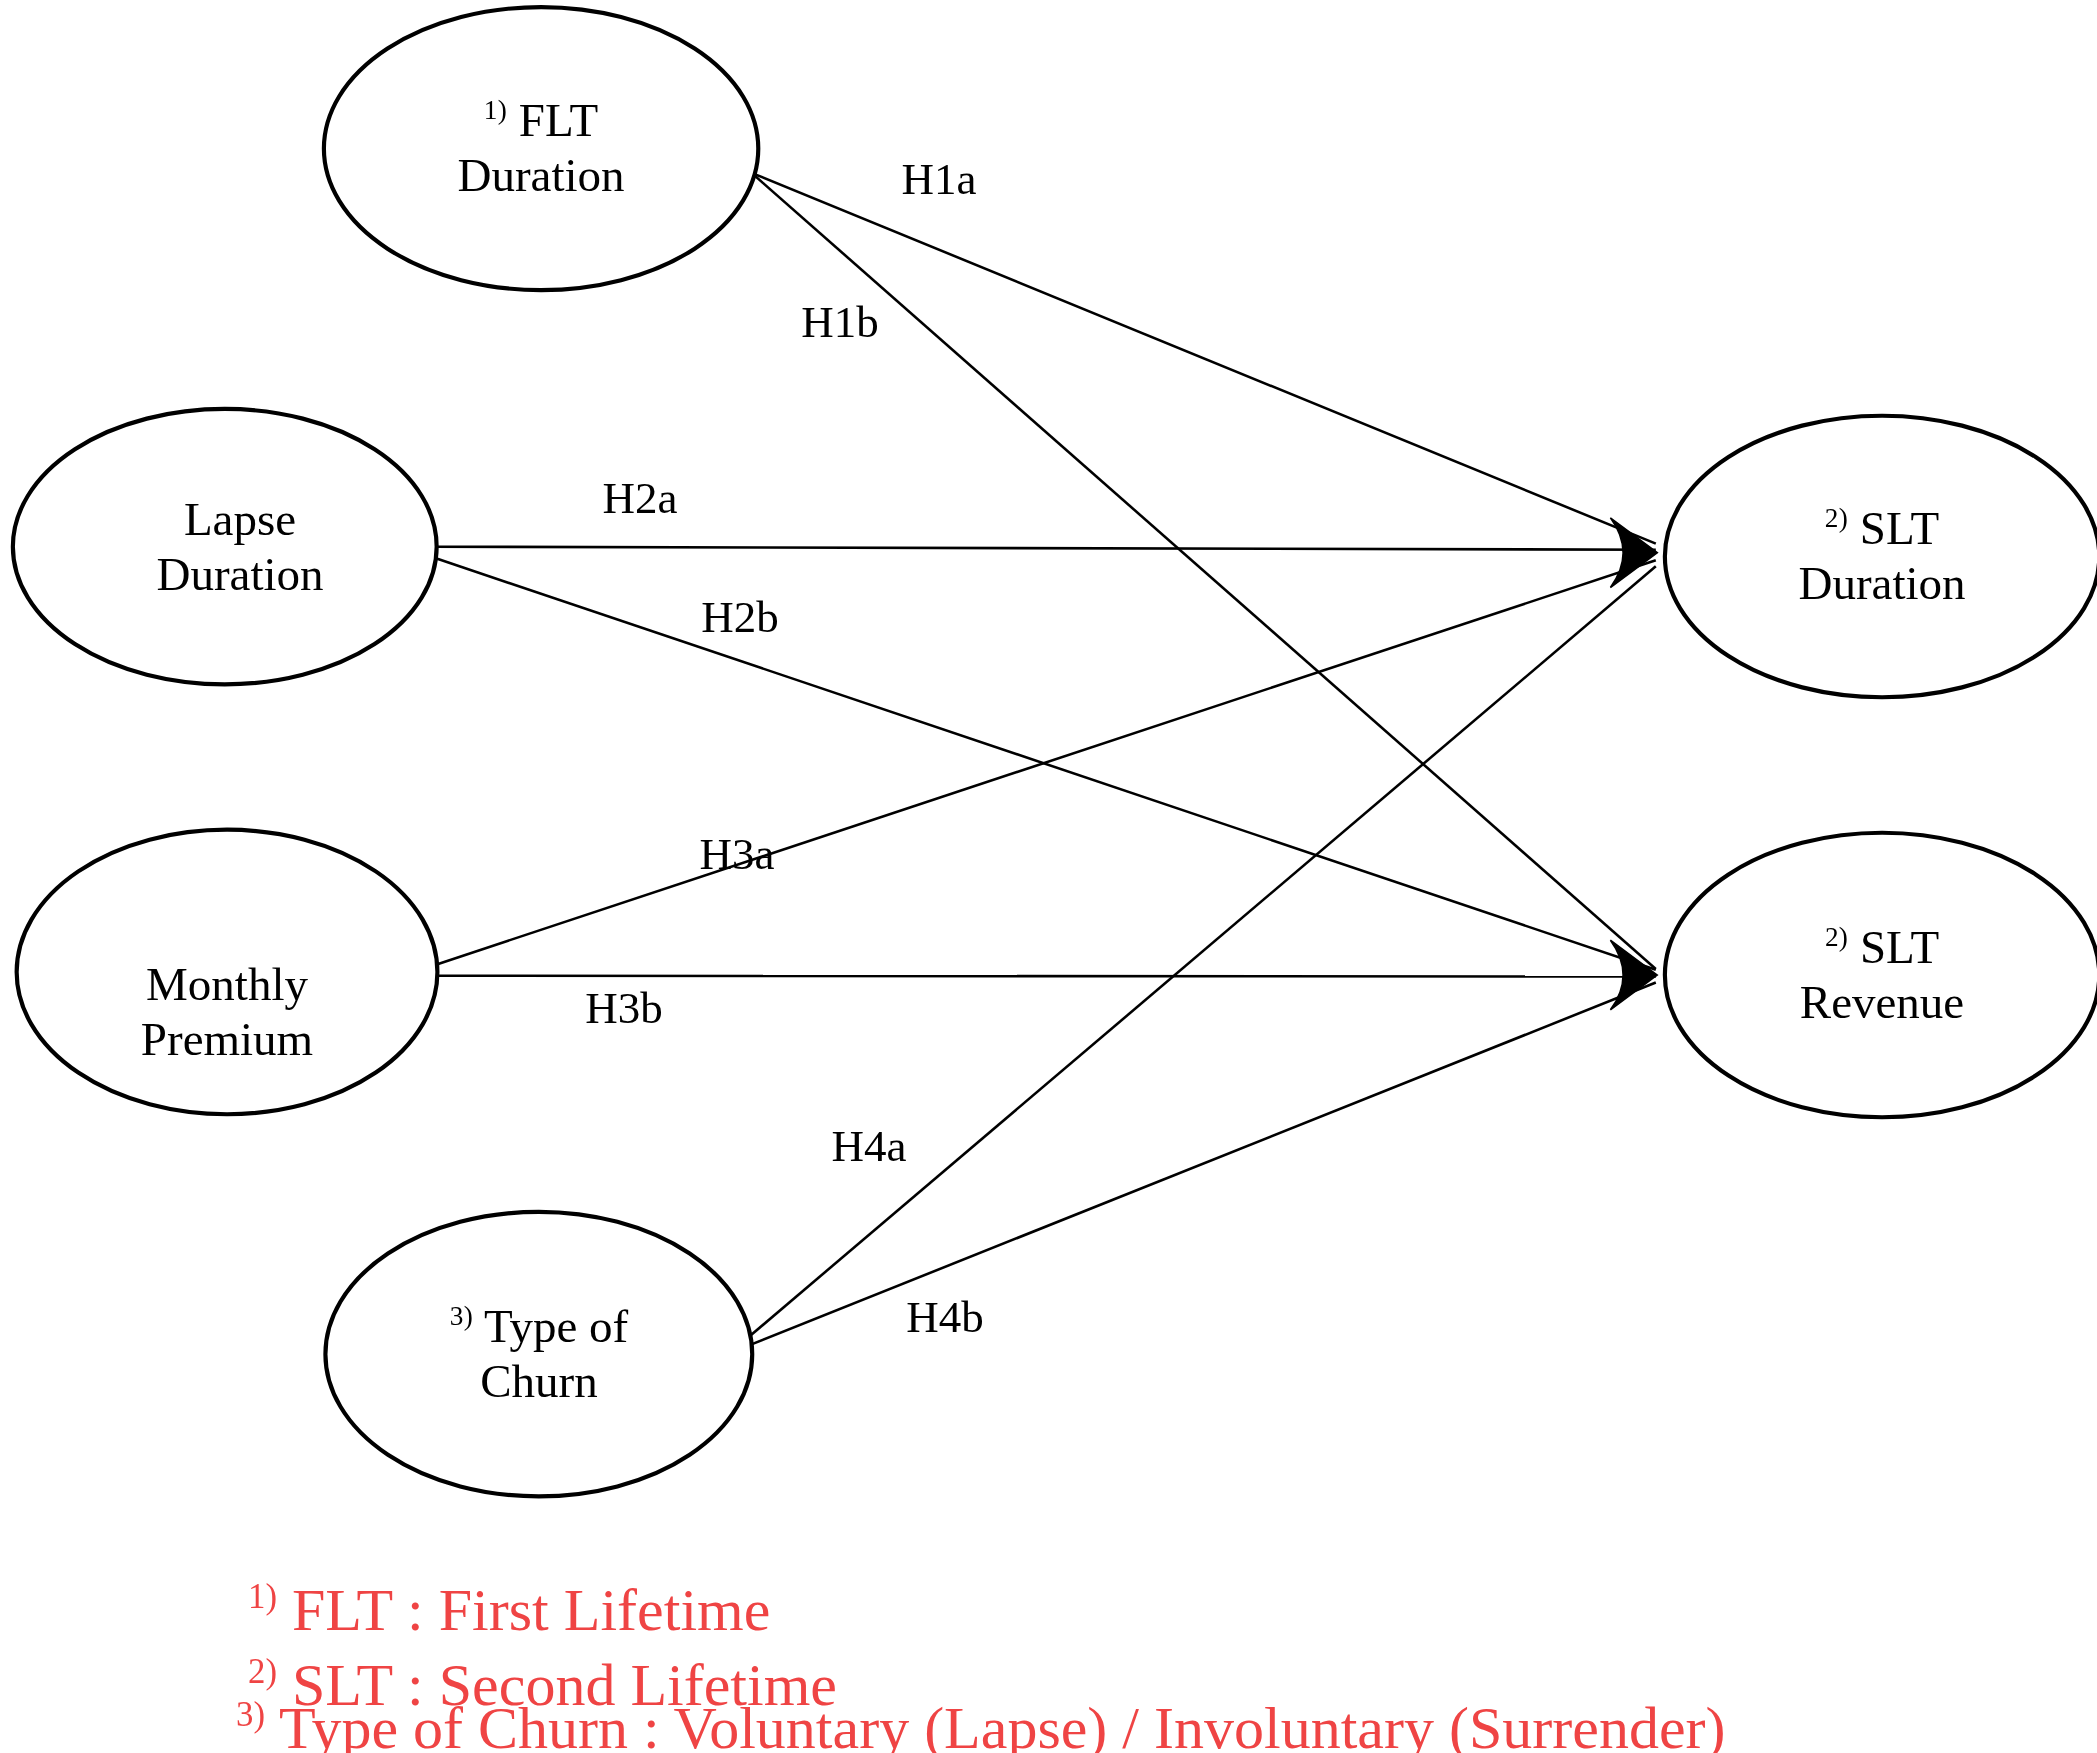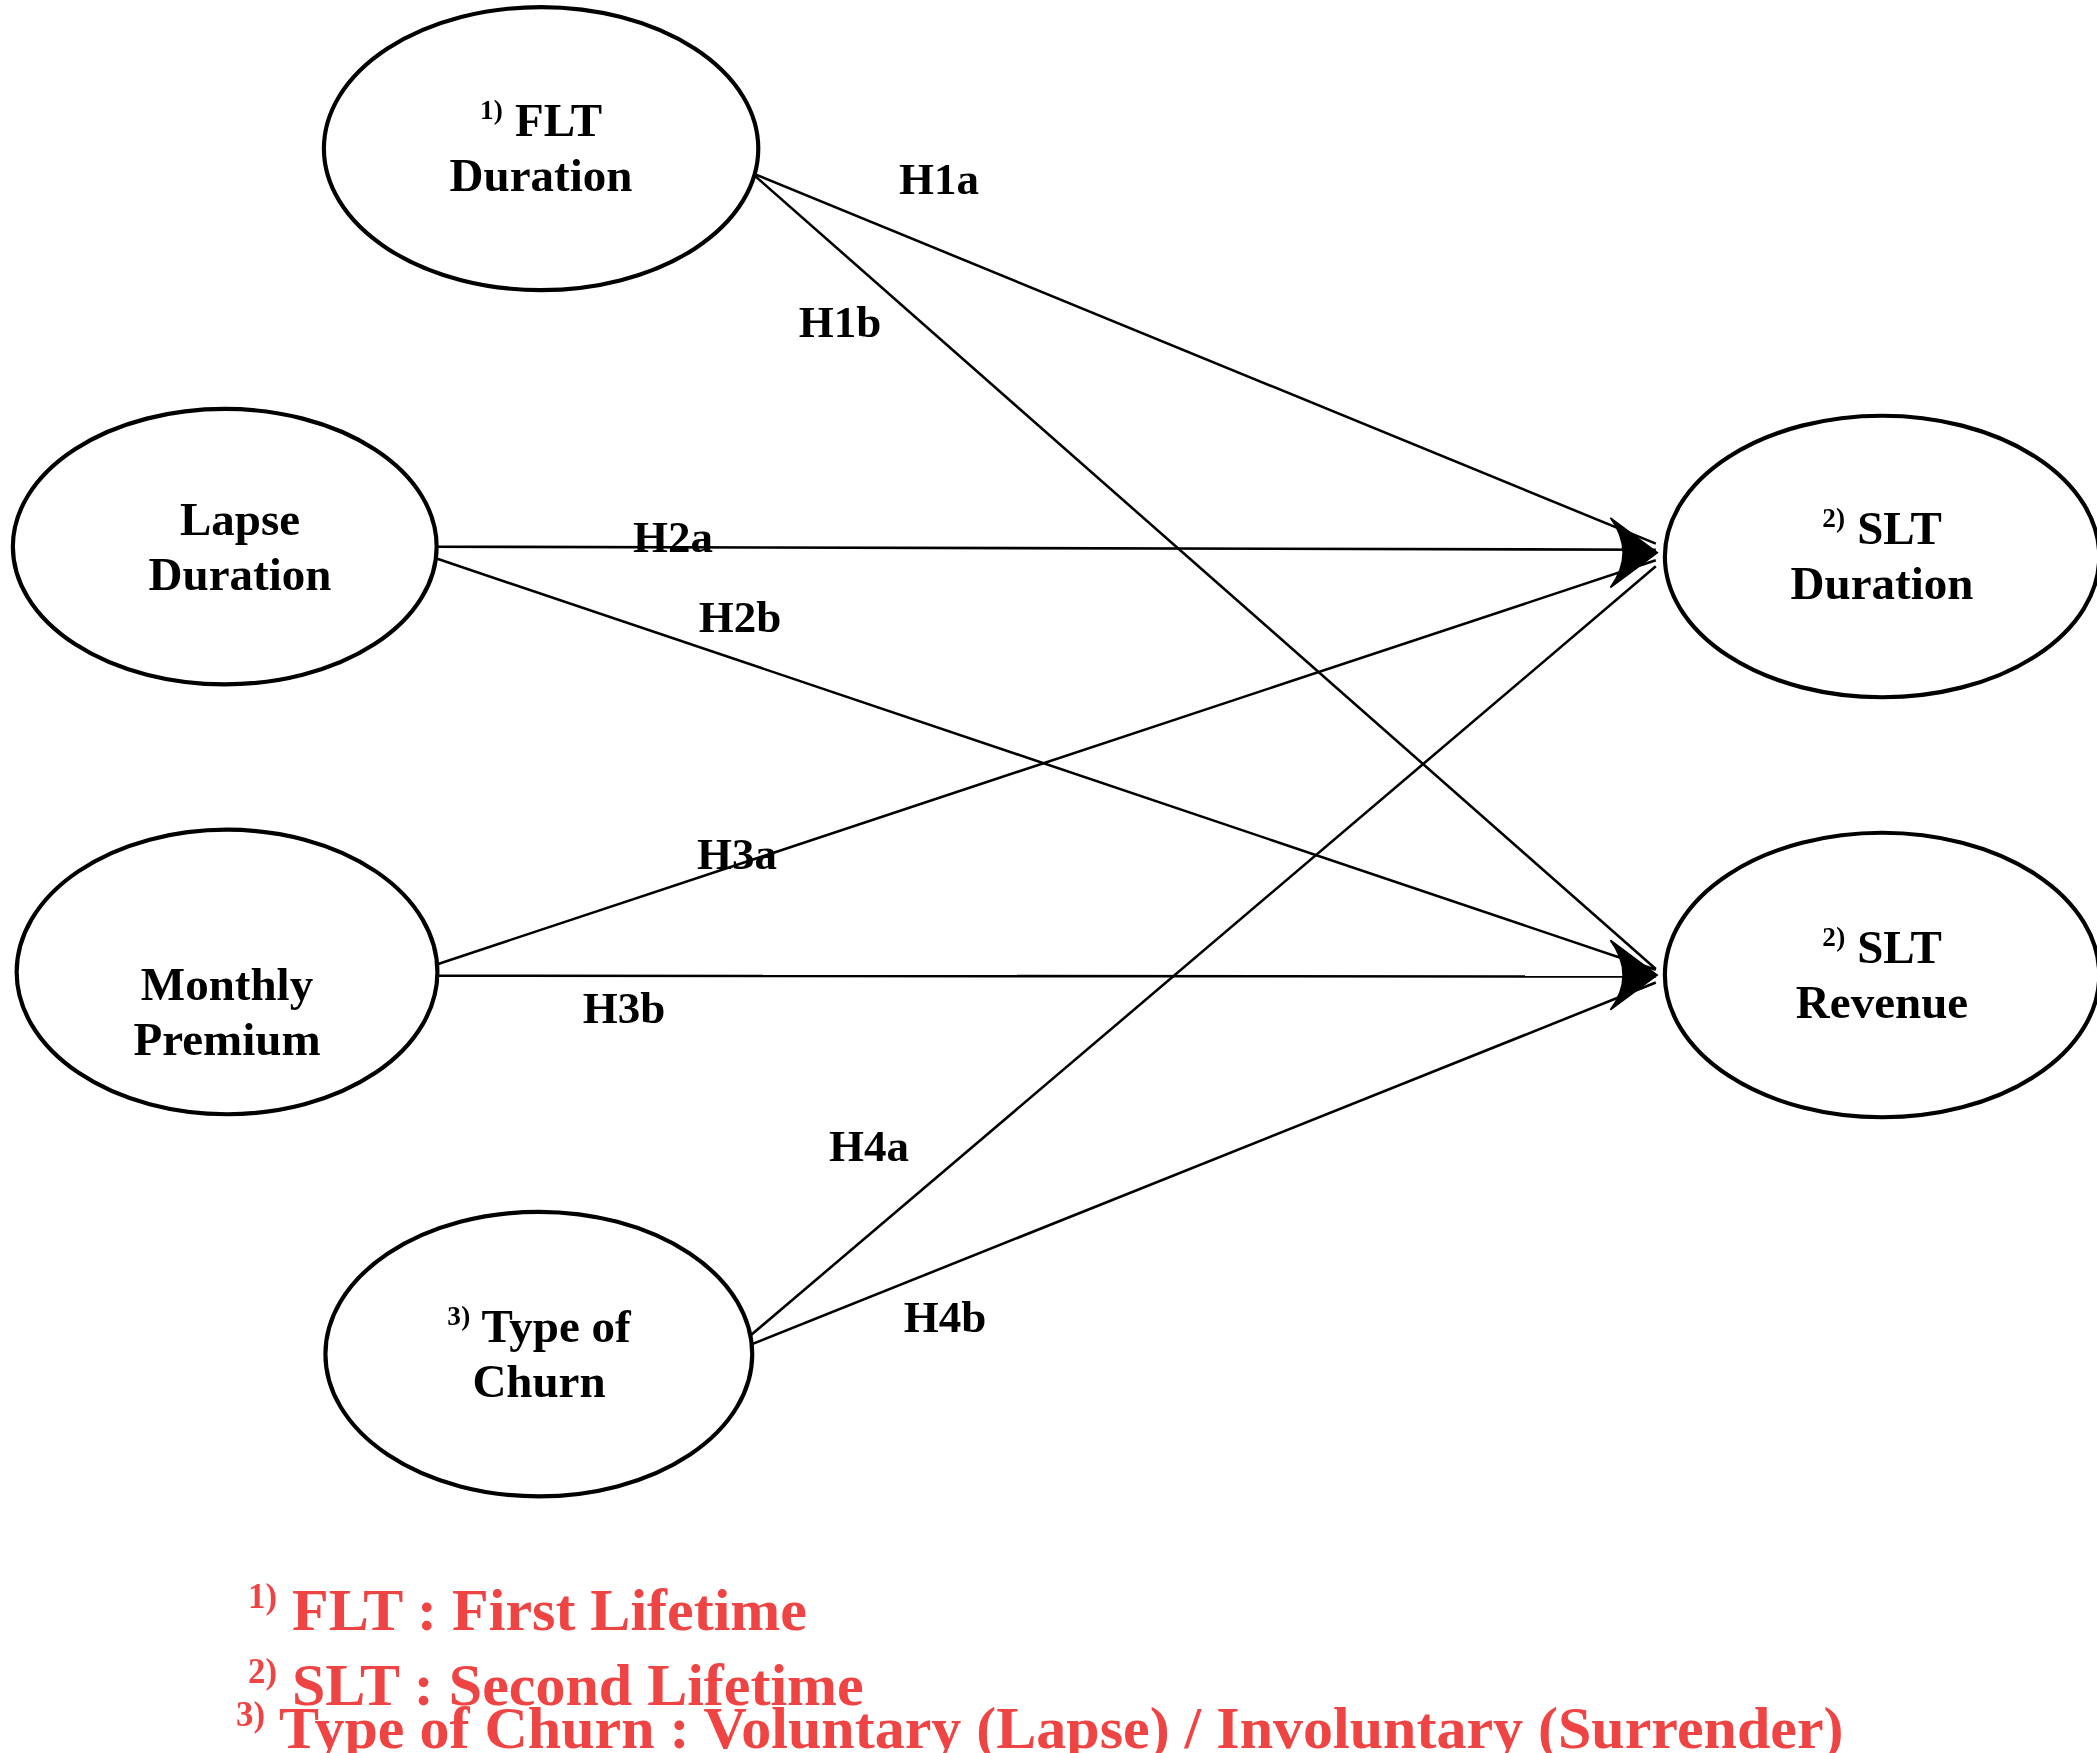--- a/index.html
+++ b/index.html
@@ -11,21 +11,20 @@
   body {
     font-family: "Liberation Serif", "DejaVu Serif", serif;
     color: #000000;
   }
   #canvas {
     position: relative;
     width: 2097px;
     height: 1754px;
     background: #ffffff;
     overflow: hidden;
-    font-weight: bold;
   }
   #diagram-svg {
     position: absolute;
     left: 0;
     top: 0;
     width: 2097px;
     height: 1754px;
   }
   .node-label {
     position: absolute;
@@ -117,21 +116,21 @@
         <div>Duration</div>
       </div>
       <div class="node-label" style="left: 1882px; top: 975px;">
         <div><span class="sup">2)</span> <span>SLT</span></div>
         <div>Revenue</div>
       </div>
     </div>
   <div id="edge-labels">
       <div class="edge-label" style="left: 939px; top: 179px;">H1a</div>
       <div class="edge-label" style="left: 840px; top: 322px;">H1b</div>
-      <div class="edge-label" style="left: 640px; top: 537px; margin-left: 33px;">H2a</div>
+      <div class="edge-label" style="left: 640px; top: 498px;">H2a</div>
       <div class="edge-label" style="left: 740px; top: 617px;">H2b</div>
       <div class="edge-label" style="left: 737px; top: 854px;">H3a</div>
       <div class="edge-label" style="left: 624px; top: 1008px;">H3b</div>
       <div class="edge-label" style="left: 869px; top: 1146px;">H4a</div>
       <div class="edge-label" style="left: 945px; top: 1317px;">H4b</div>
     </div>
   <div id="footnotes">
       <div class="footnote" style="left: 248px; top: 1576px;"><span class="sup">1)</span> <span>FLT : First Lifetime</span></div>
       <div class="footnote" style="left: 248px; top: 1635px; margin-top: 16px;"><span class="sup">2)</span> <span>SLT : Second Lifetime</span></div>
       <div class="footnote" style="left: 236px; top: 1694px;"><span class="sup">3)</span> <span>Type of Churn : Voluntary (Lapse) / Involuntary (Surrender)</span></div>

